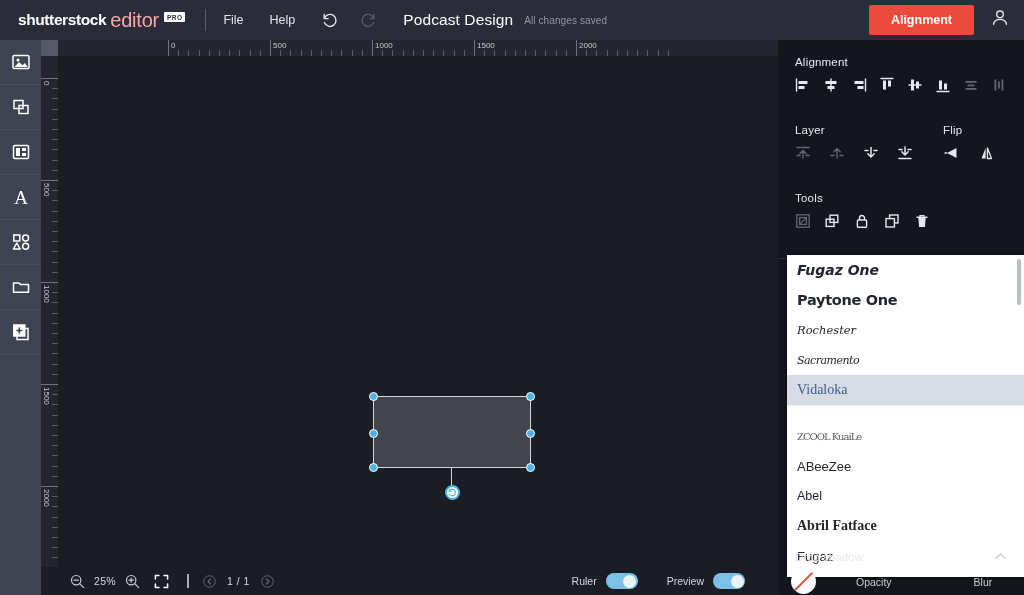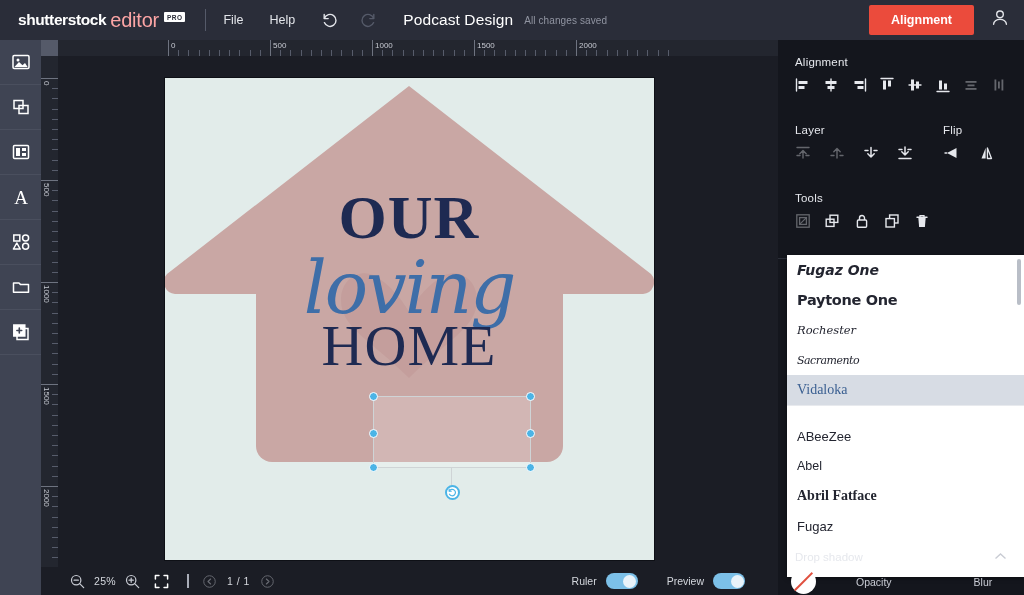--- a/index.html
+++ b/index.html
@@ -384,36 +384,20 @@
       <div class="rv-minor" style="top: 440.2px;"></div>
       <div class="rv-minor" style="top: 450.4px;"></div>
       <div class="rv-minor" style="top: 460.6px;"></div>
       <div class="rv-minor" style="top: 470.8px;"></div>
       <div class="rv-minor" style="top: 481px;"></div>
       <div class="rv-minor" style="top: 491.2px;"></div>
       <div class="rv-minor" style="top: 501.4px;"></div>
     </div>
 
   <div class="canvas-area">
-    <div class="canvas">
-      <svg class="house-svg" width="489" height="482" viewBox="0 0 489 482">
-
-        <path d="M91 193 L91 368 a16 16 0 0 0 16 16 L382 384 a16 16 0 0 0 16 -16 L398 193 Z" fill="#c9a7a4"></path>
-
-        <path d="M244 8 L486 196 a12 12 0 0 1 -8 20 L10 216 a12 12 0 0 1 -8 -20 Z" fill="#c9a7a4"></path>
-
-        <path d="M244 300 C 206 262 176 250 176 222 C 176 200 196 190 210 198 C 224 206 236 220 244 234 C 252 220 264 206 278 198 C 292 190 312 200 312 222 C 312 250 282 262 244 300 Z" fill="#c09795" opacity="0.55"></path>
-
-        <text x="244" y="160" text-anchor="middle" font-family="Liberation Serif, serif" font-size="62" font-weight="bold" fill="#1e2a52" letter-spacing="1">OUR</text>
-
-        <text x="244" y="235" text-anchor="middle" font-family="DejaVu Serif, serif" font-style="italic" font-size="72" fill="#3e6ea8" letter-spacing="-2">loving</text>
-
-        <text x="244" y="287" text-anchor="middle" font-family="Liberation Serif, serif" font-size="58" fill="#1e2a52" letter-spacing="1">HOME</text>
-      </svg>
-    </div>
 
     <div class="sel-box">
       <div class="sel-h" style="left:-5px;  top:-5px;"></div>
       <div class="sel-h" style="right:-5px; top:-5px;"></div>
       <div class="sel-h" style="left:-5px;  top:31.5px;"></div>
       <div class="sel-h" style="right:-5px; top:31.5px;"></div>
       <div class="sel-h" style="left:-5px;  bottom:-5px;"></div>
       <div class="sel-h" style="right:-5px; bottom:-5px;"></div>
     </div>
     <div class="sel-stem"></div>
@@ -633,20 +617,21 @@
 
     <div class="font-list" id="fontList">
       <div class="font-scroll"></div>
     <div class="font-row" style="font-family:&quot;DejaVu Sans&quot;,sans-serif;font-weight:bold;font-style:italic;font-size:14px;">Fugaz One</div>
         <div class="font-row" style="font-family:&quot;DejaVu Sans&quot;,sans-serif;font-weight:bold;font-size:14.5px;letter-spacing:-0.3px;">Paytone One</div>
         <div class="font-row" style="font-family:&quot;DejaVu Serif&quot;,serif;font-style:italic;font-size:11.5px;">Rochester</div>
         <div class="font-row" style="font-family:&quot;DejaVu Serif&quot;,serif;font-style:italic;font-size:11px;letter-spacing:-0.5px;">Sacramento</div>
         <div class="font-row sel" style="font-family:&quot;Liberation Serif&quot;,serif;font-size:14px;">Vidaloka</div>
         <div class="font-sep"></div>
         <div style="height: 15px;"></div>
+        <div class="font-row" style="font-family:&quot;DejaVu Serif&quot;,serif;font-size:10px;letter-spacing:-1px;opacity:0.75;">ZCOOL KuaiLe</div>
         <div class="font-row" style="font-family:&quot;Liberation Sans&quot;,sans-serif;font-size:13px;">ABeeZee</div>
         <div class="font-row" style="font-family:&quot;Liberation Sans&quot;,sans-serif;font-size:12.5px;font-weight:300;">Abel</div>
         <div class="font-row" style="font-family:&quot;Liberation Serif&quot;,serif;font-weight:bold;font-size:14px;">Abril Fatface</div>
         <div class="font-row" style="font-family:&quot;Liberation Sans&quot;,sans-serif;font-size:13px;">Fugaz</div>
       </div>
 
     <div class="drop-header">
       <span>Drop shadow</span>
       <span>
         <svg width="13" height="9" viewBox="0 0 13 9">

